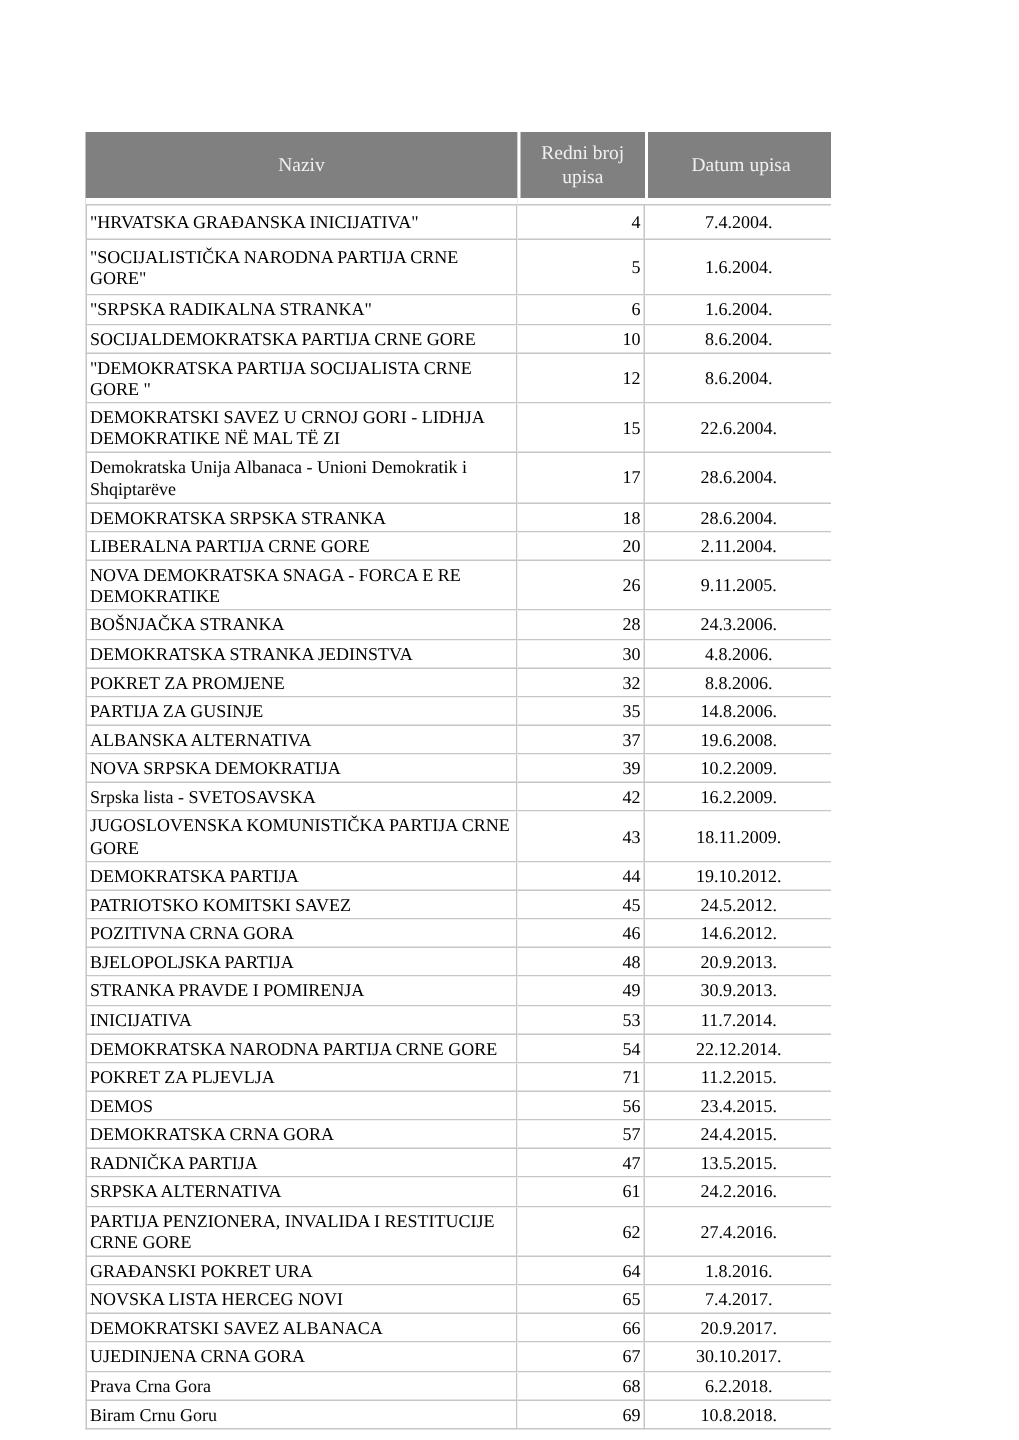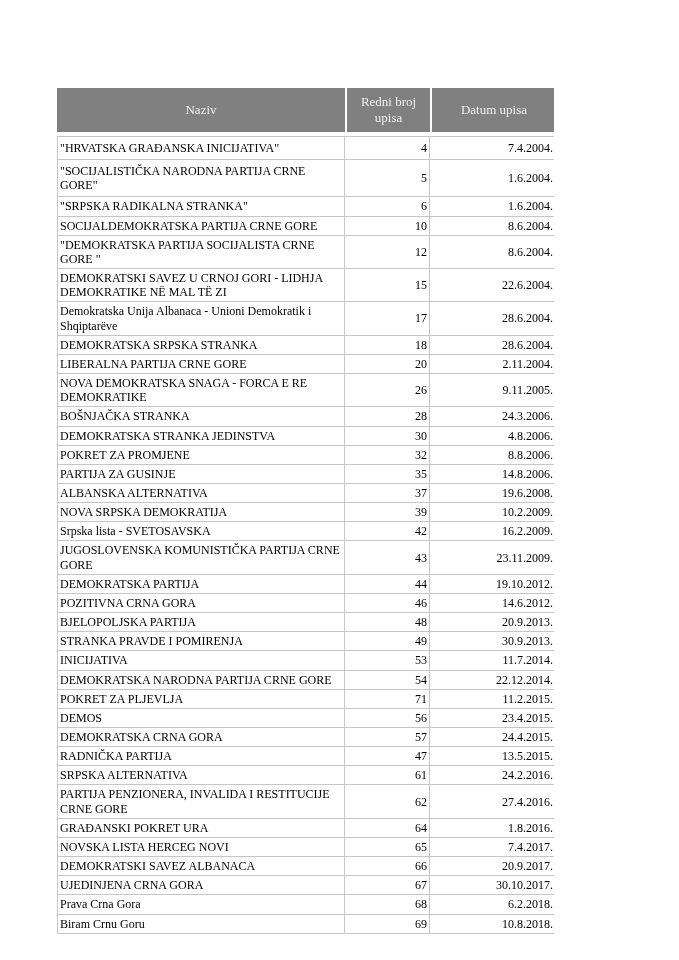--- a/index.html
+++ b/index.html
@@ -60,21 +60,21 @@
     border-top: 1px solid #c6c6c6;
     padding-top: 4px;
     padding-bottom: 4px;
   }
   table.registry tbody tr:nth-child(2) td {
     padding-top: 4px;
     padding-bottom: 4px;
   }
   td.cell-naziv { text-align: left; word-wrap: break-word; }
   td.cell-broj  { text-align: right; }
-  td.cell-datum { text-align: right; }
+  td.cell-datum { text-align: center; }
 </style>
 </head>
 <body>
 
 <div class="page">
   <table class="registry">
     <colgroup>
       <col class="c-naziv">
       <col class="c-broj">
       <col class="c-datum">
@@ -169,28 +169,33 @@
           <td class="cell-datum">10.2.2009.</td>
         </tr>
         <tr>
           <td class="cell-naziv">Srpska lista - SVETOSAVSKA</td>
           <td class="cell-broj">42</td>
           <td class="cell-datum">16.2.2009.</td>
         </tr>
         <tr>
           <td class="cell-naziv">JUGOSLOVENSKA KOMUNISTIČKA PARTIJA CRNE GORE</td>
           <td class="cell-broj">43</td>
-          <td class="cell-datum">23.11.2009.</td>
+          <td class="cell-datum">18.11.2009.</td>
         </tr>
         <tr>
           <td class="cell-naziv">DEMOKRATSKA PARTIJA</td>
           <td class="cell-broj">44</td>
           <td class="cell-datum">19.10.2012.</td>
         </tr>
         <tr>
+          <td class="cell-naziv">PATRIOTSKO KOMITSKI SAVEZ</td>
+          <td class="cell-broj">45</td>
+          <td class="cell-datum">24.5.2012.</td>
+        </tr>
+        <tr>
           <td class="cell-naziv">POZITIVNA CRNA GORA</td>
           <td class="cell-broj">46</td>
           <td class="cell-datum">14.6.2012.</td>
         </tr>
         <tr>
           <td class="cell-naziv">BJELOPOLJSKA PARTIJA</td>
           <td class="cell-broj">48</td>
           <td class="cell-datum">20.9.2013.</td>
         </tr>
         <tr>

